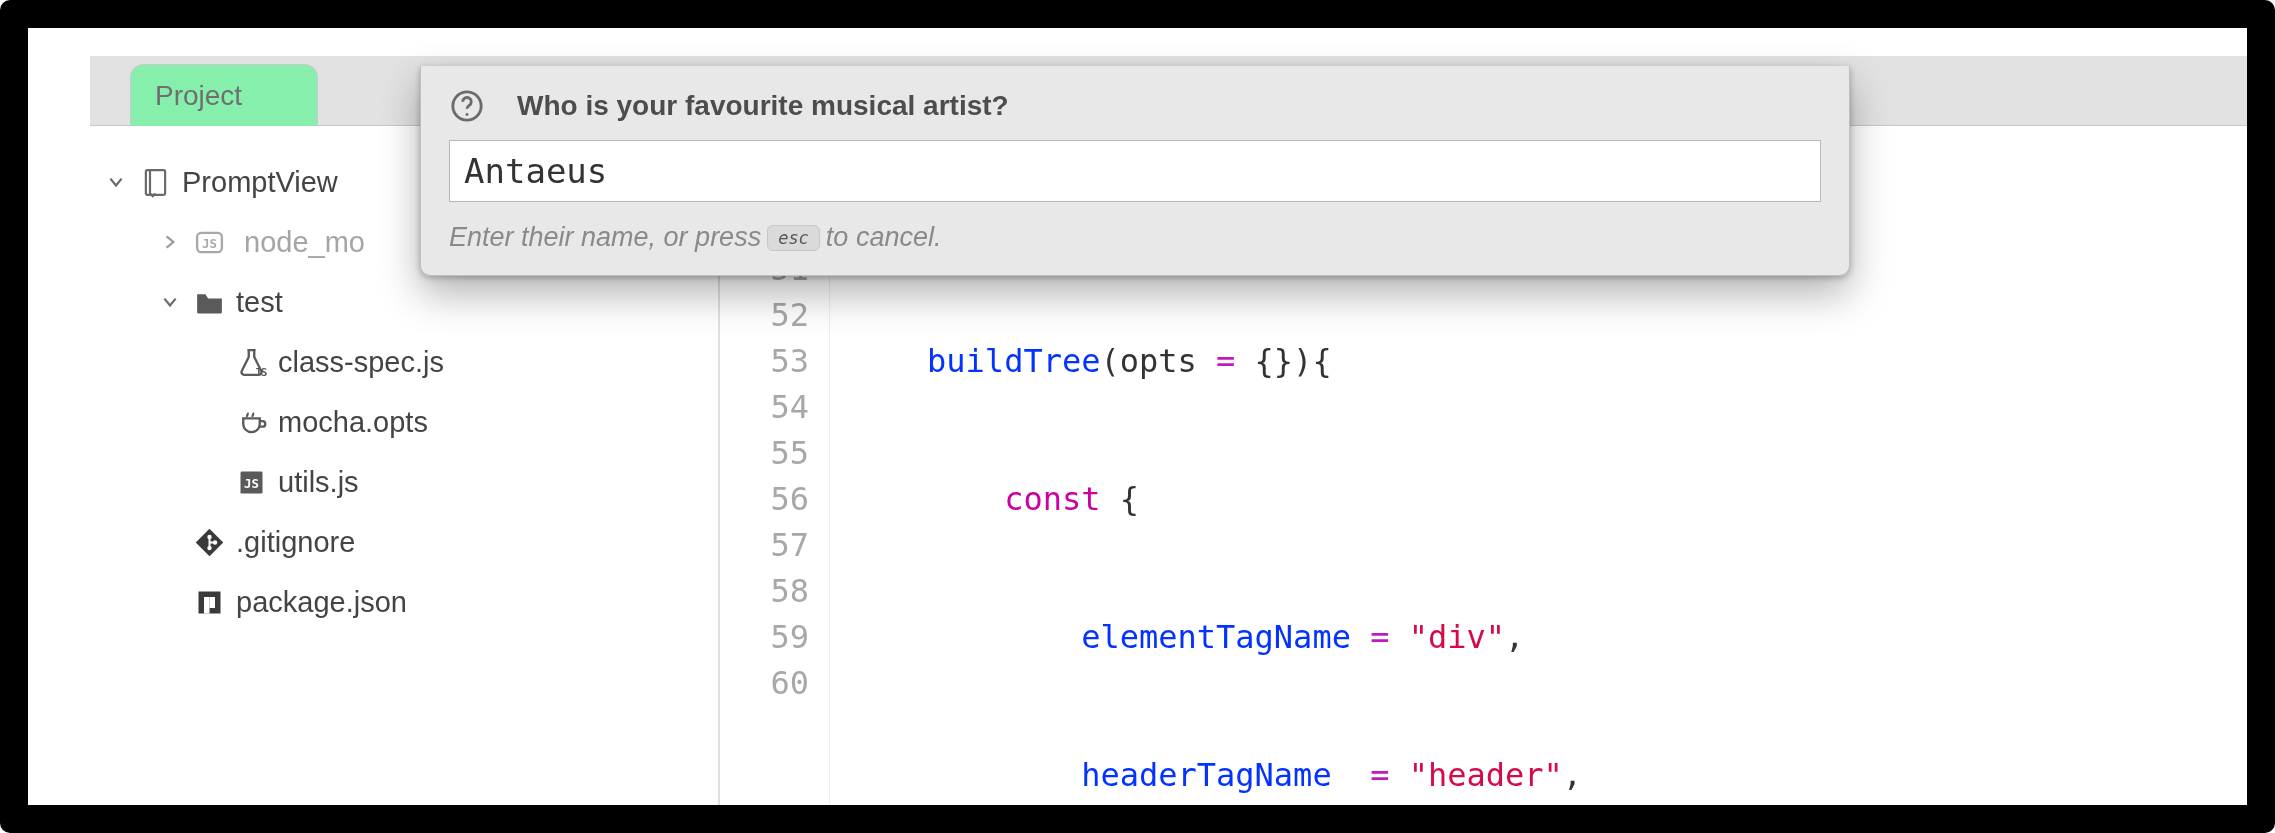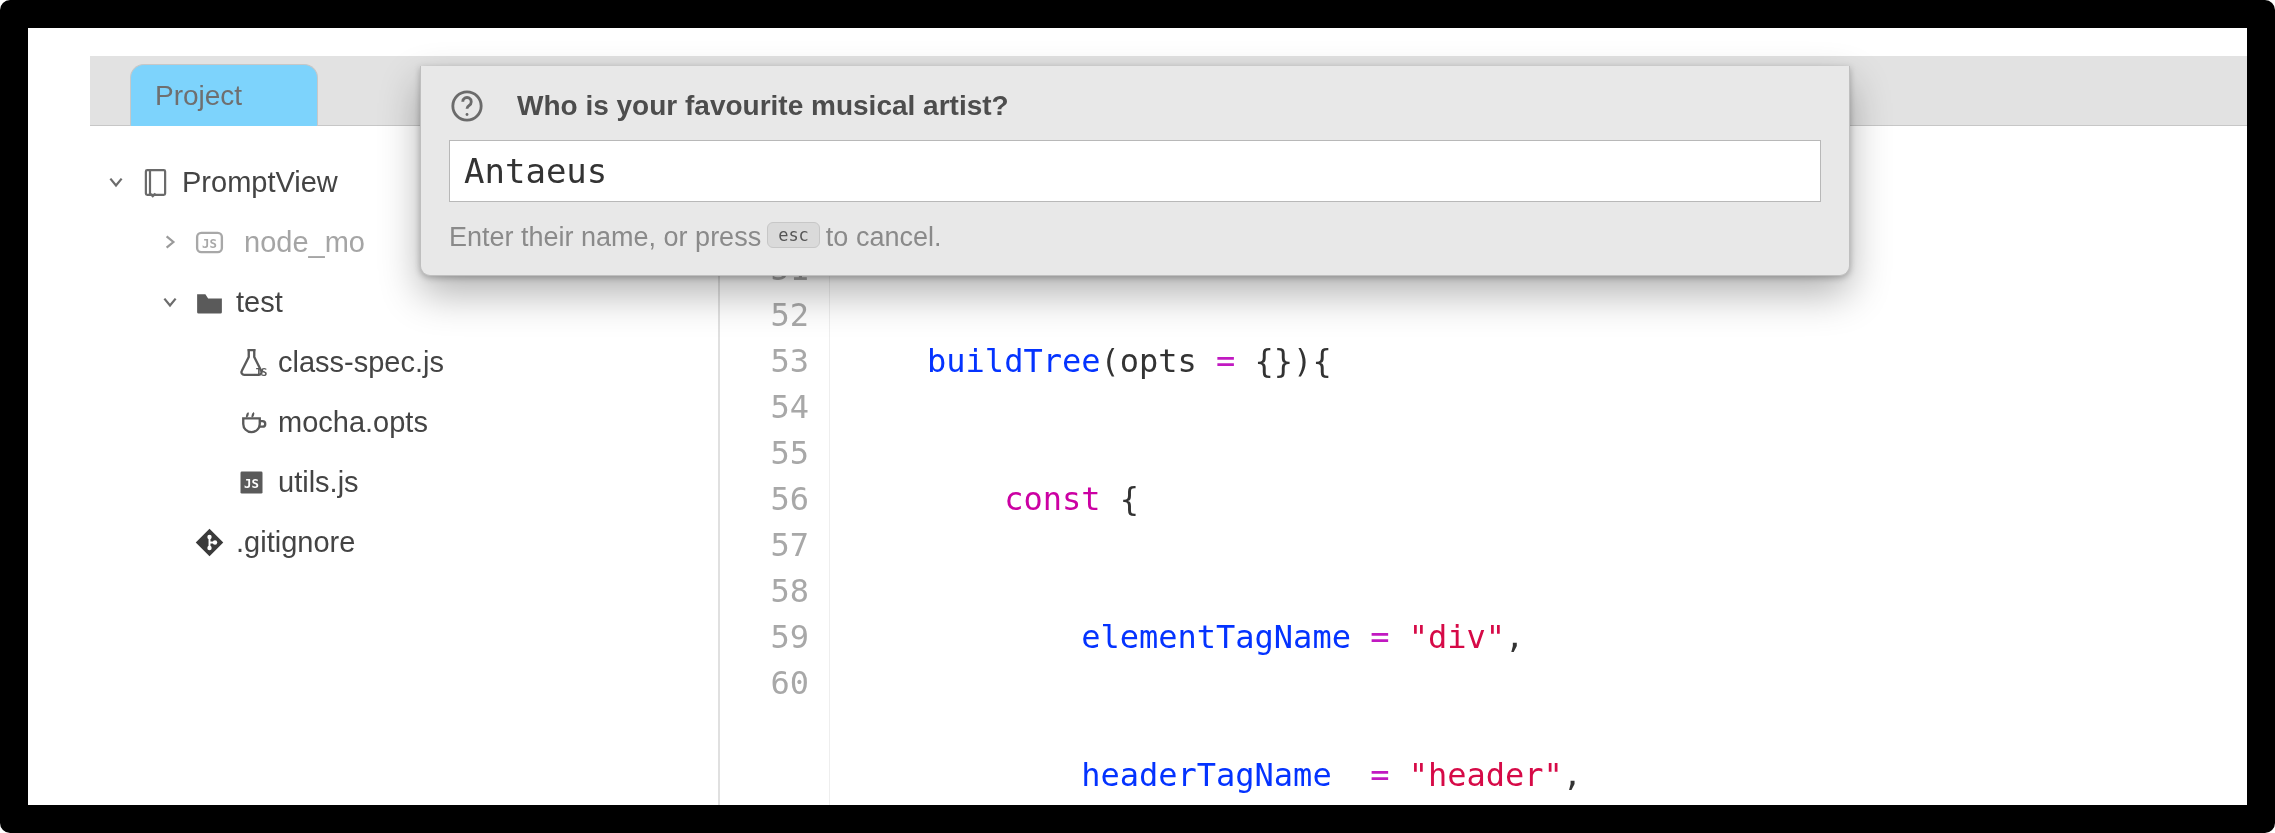--- a/index.html
+++ b/index.html
@@ -35,21 +35,21 @@
     height: 70px;
     background: #e2e2e2;
     border-bottom: 1px solid #c7c7c7;
   }
   .tab {
     position: absolute;
     left: 40px; top: 8px;
     height: 62px;
     min-width: 188px;
     padding: 0 30px 0 24px;
-    background: #7dd3fc;
+    background: #86efac;
     border: 1px solid #c7c7c7;
     border-bottom: none;
     border-top-left-radius: 14px;
     border-top-right-radius: 14px;
     font-size: 28px;
     color: #6f6f6f;
     display: flex;
     align-items: center;
   }
   
@@ -175,22 +175,23 @@
     border: 1px solid #b8b8b8;
     background: #fff;
     color: #333;
     outline: none;
   }
   .dlg-hint {
     margin-top: 20px;
     font-size: 27px;
     color: #8a8a8a;
     display: flex;
-    align-items: flex-start;
+    align-items: center;
     gap: 6px;
+    font-style: italic;
   }
   .key {
     display: inline-block;
     padding: 2px 10px;
     background: #dadada;
     border: 1px solid #c7c7c7;
     border-radius: 6px;
     font-family: "SF Mono","Menlo","Consolas",monospace;
     font-size: 17px;
     color: #555;
@@ -300,20 +301,31 @@
             <path d="M12 2 L22 12 L12 22 L2 12 Z"></path>
             <circle cx="12" cy="8" r="1.6" fill="#fff"></circle>
             <circle cx="12" cy="16" r="1.6" fill="#fff"></circle>
             <circle cx="16" cy="12" r="1.6" fill="#fff"></circle>
             <path d="M12 8 v8 M12 12 h4" stroke="#fff" stroke-width="1.4"></path>
           </svg>
         </span>
         <span class="lbl">.gitignore</span>
       </div>
 
+      <div class="tree-row">
+        <span class="spacer" style="width:78px"></span>
+        <span class="ficon">
+          <svg viewBox="0 0 24 24" fill="#3a3a3a">
+            <rect x="4" y="4" width="16" height="16"></rect>
+            <rect x="8" y="8" width="4" height="12" fill="#fff"></rect>
+            <rect x="12" y="8" width="4" height="8" fill="#fff"></rect>
+          </svg>
+        </span>
+        <span class="lbl">package.json</span>
+      </div>
     </div>
   </div>
 
   <div class="editor">
     <div class="gutter" style="padding-top:120px;">
       <div class="gline">51</div>
       <div class="gline">52</div>
       <div class="gline">53</div>
       <div class="gline">54</div>
       <div class="gline">55</div>

